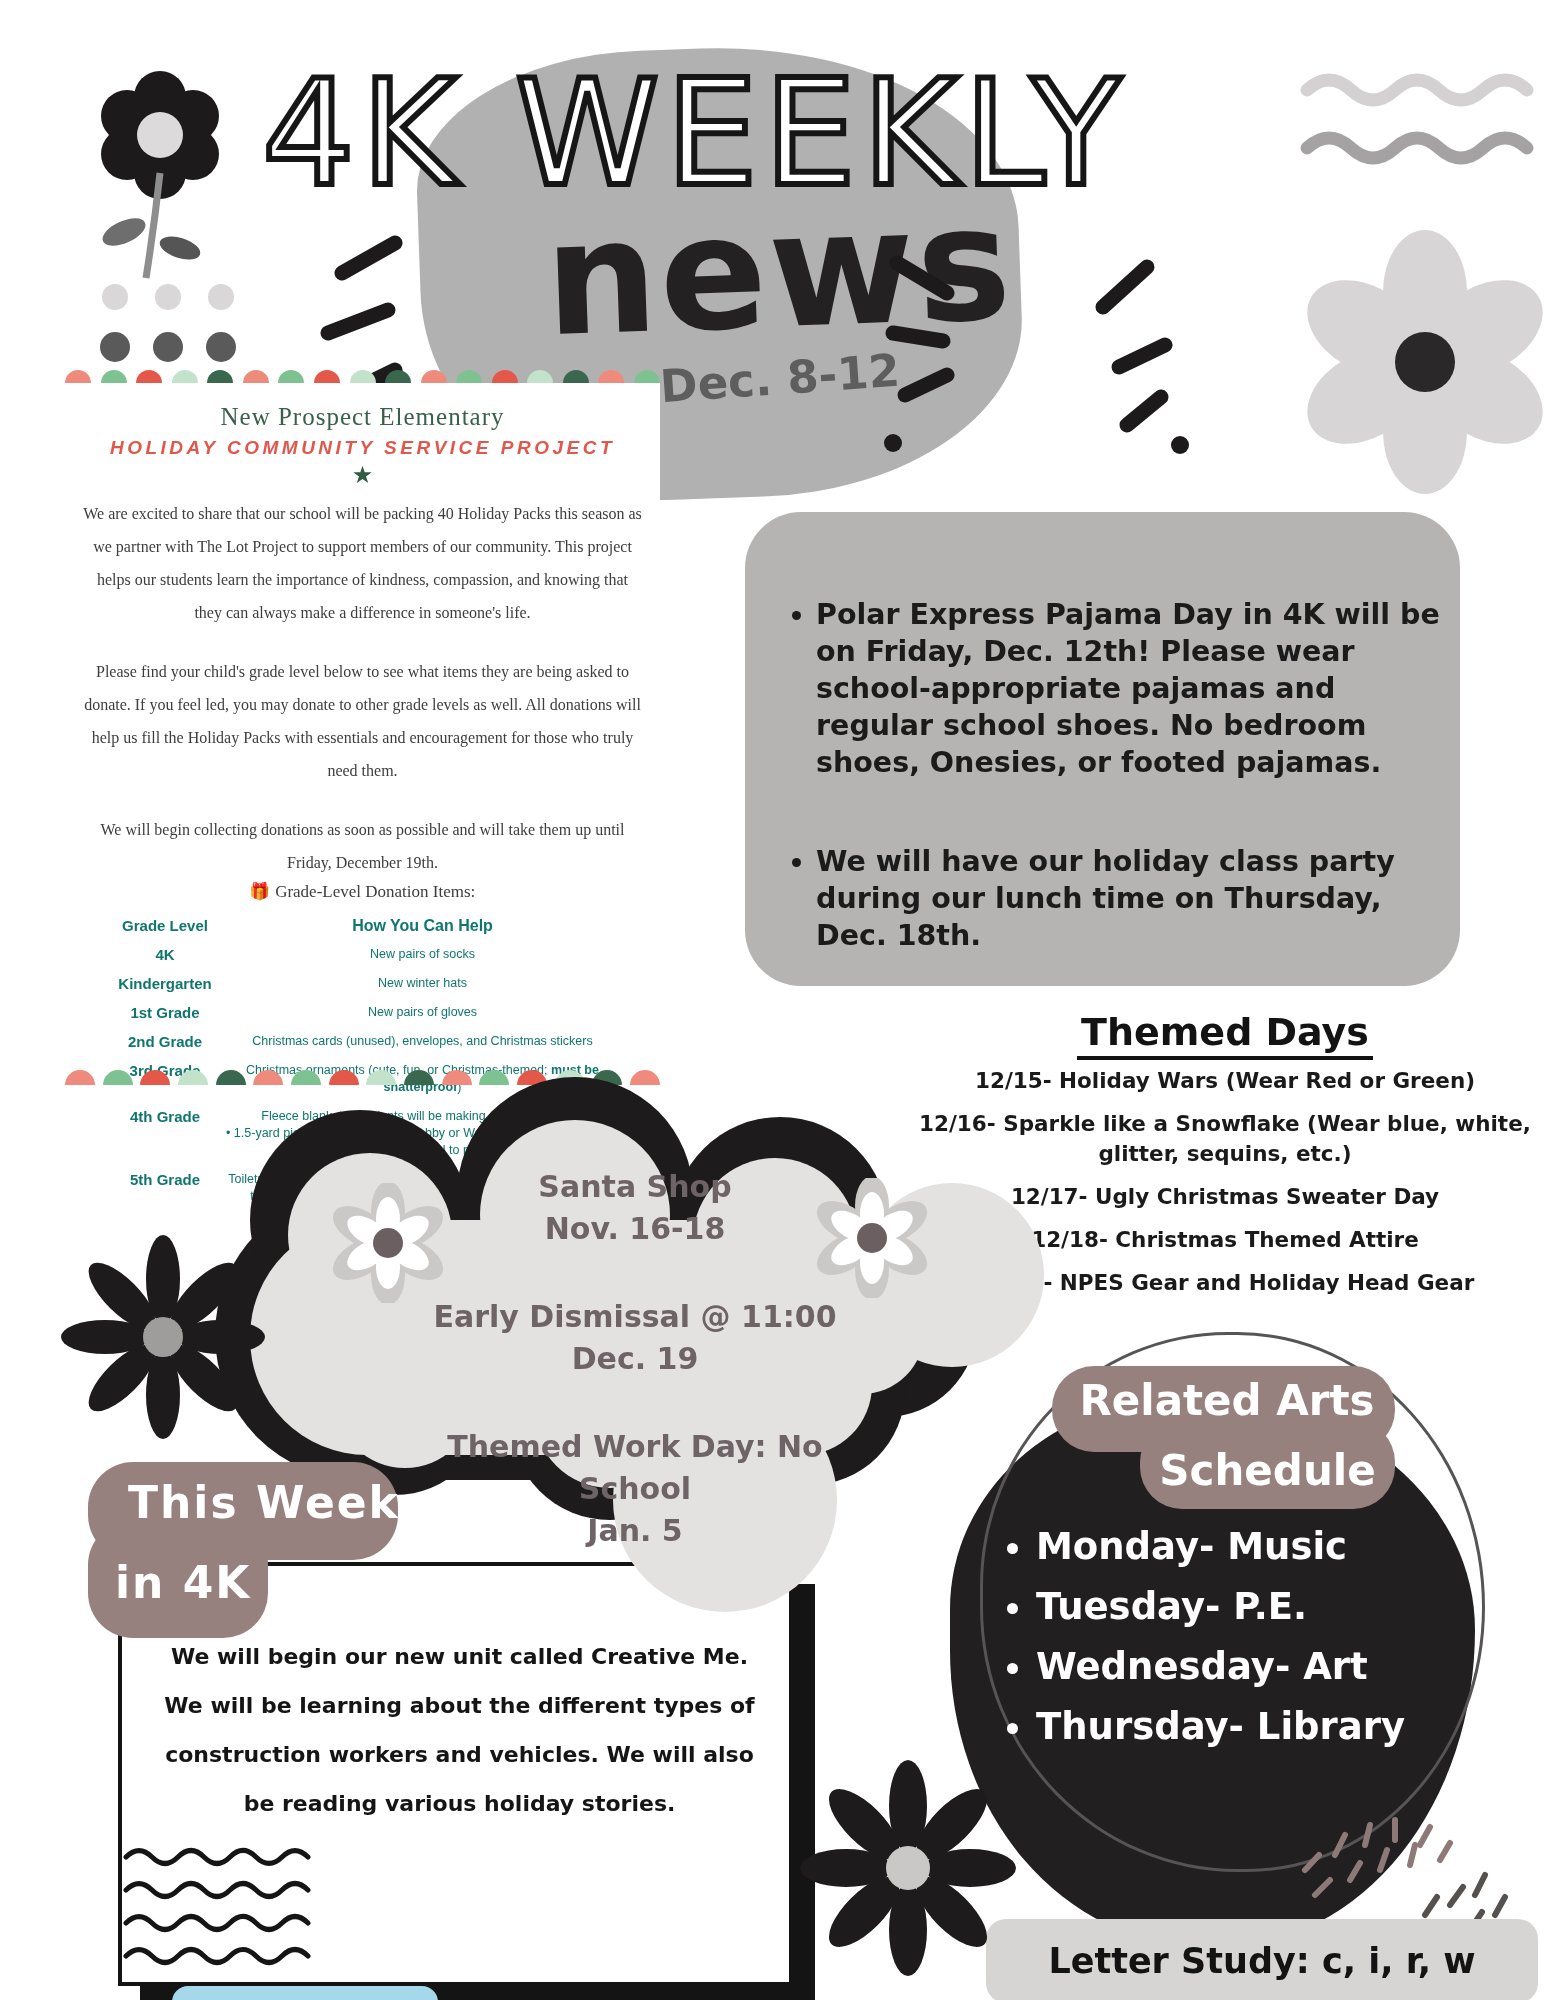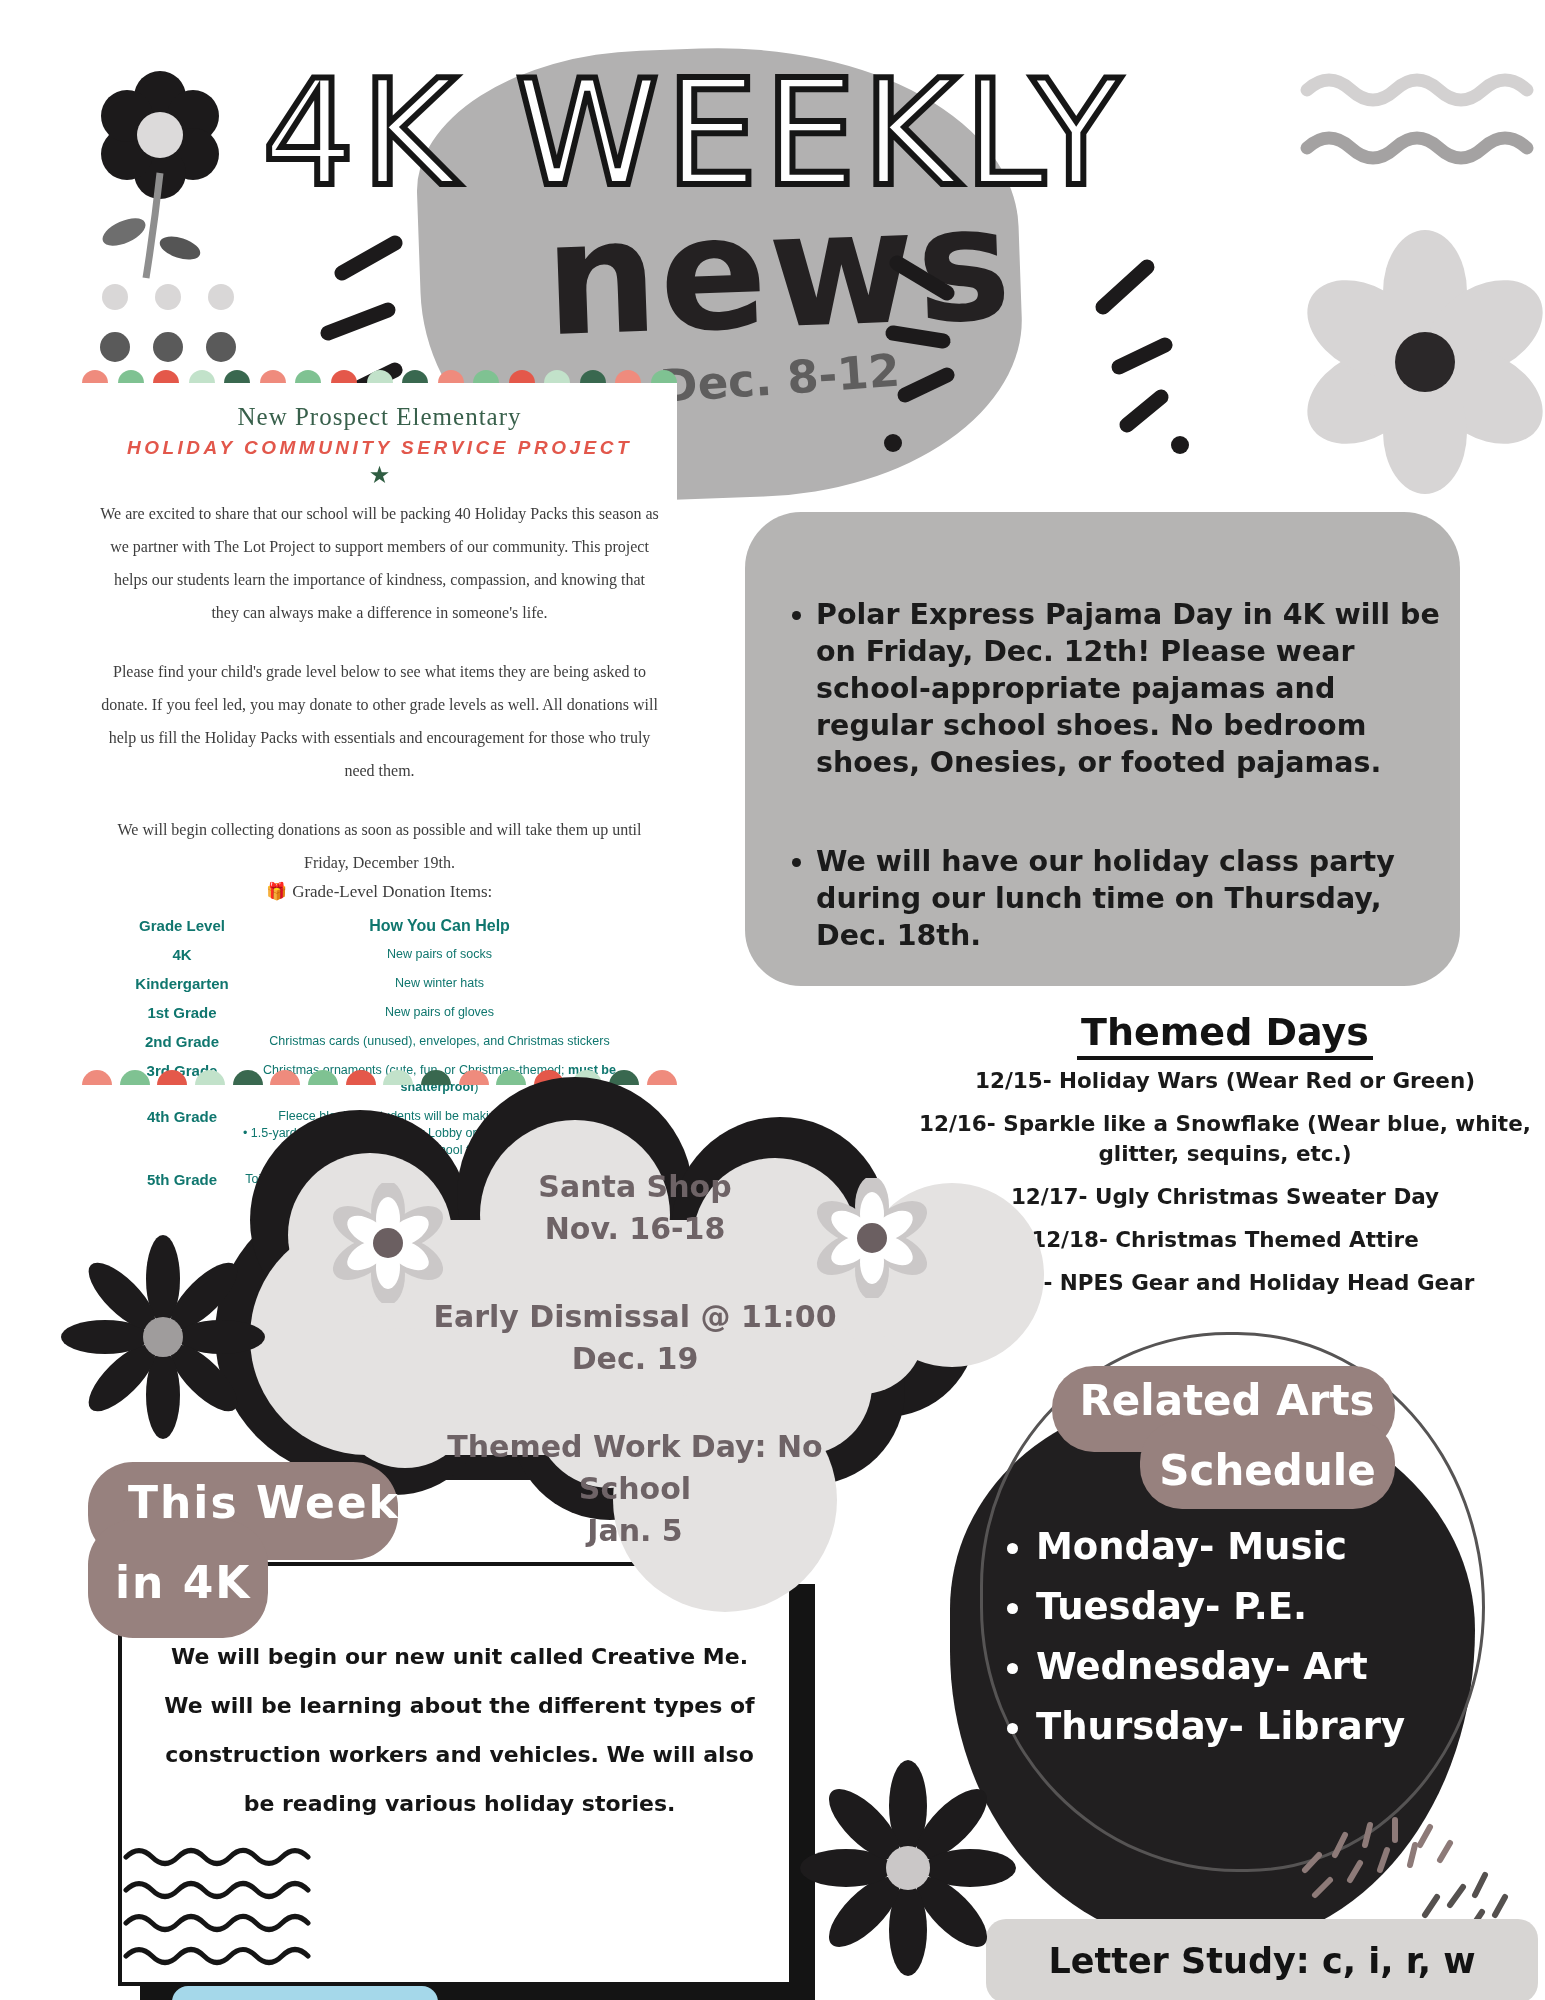--- a/index.html
+++ b/index.html
@@ -9,21 +9,21 @@
   
   .brush-blob{left:420px;top:48px;width:600px;height:450px;background:#b2b1b1;
     border-radius:38% 52% 44% 40% / 30% 42% 38% 48%;transform:rotate(-2deg);}
   .main-title{left:262px;top:58px;width:1040px;font-size:146px;line-height:150px;font-weight:400;
     letter-spacing:6px;color:#ffffff;-webkit-text-stroke:6px #161616;white-space:nowrap;}
   .news-title{left:545px;top:186px;font-size:158px;line-height:170px;font-weight:700;color:#242122;
     letter-spacing:2px;transform:rotate(-2deg);}
   .date-range{left:660px;top:352px;font-size:45px;font-weight:700;color:#5f5e5e;transform:rotate(-4deg);}
   .dot{border-radius:50%;}
   
-  .flyer{left:82px;top:383px;width:595px;height:702px;background:#ffffff;}
+  .flyer{left:65px;top:383px;width:595px;height:702px;background:#ffffff;}
   .scallop{position:absolute;left:0;width:100%;overflow:hidden;display:flex;justify-content:space-between;}
   .scallop span{flex:0 0 auto;border-radius:50%;}
   .scallop-top{top:-13px;height:13px;}
   .scallop-top span{width:26px;height:26px;}
   .scallop-bottom{bottom:0;height:15px;}
   .scallop-bottom span{width:30px;height:30px;}
   .scallop span:nth-child(5n+1){background:#ef8b7d;}
   .scallop span:nth-child(5n+2){background:#7fc292;}
   .scallop span:nth-child(5n+3){background:#e4584a;}
   .scallop span:nth-child(5n+4){background:#c2e2ca;}

